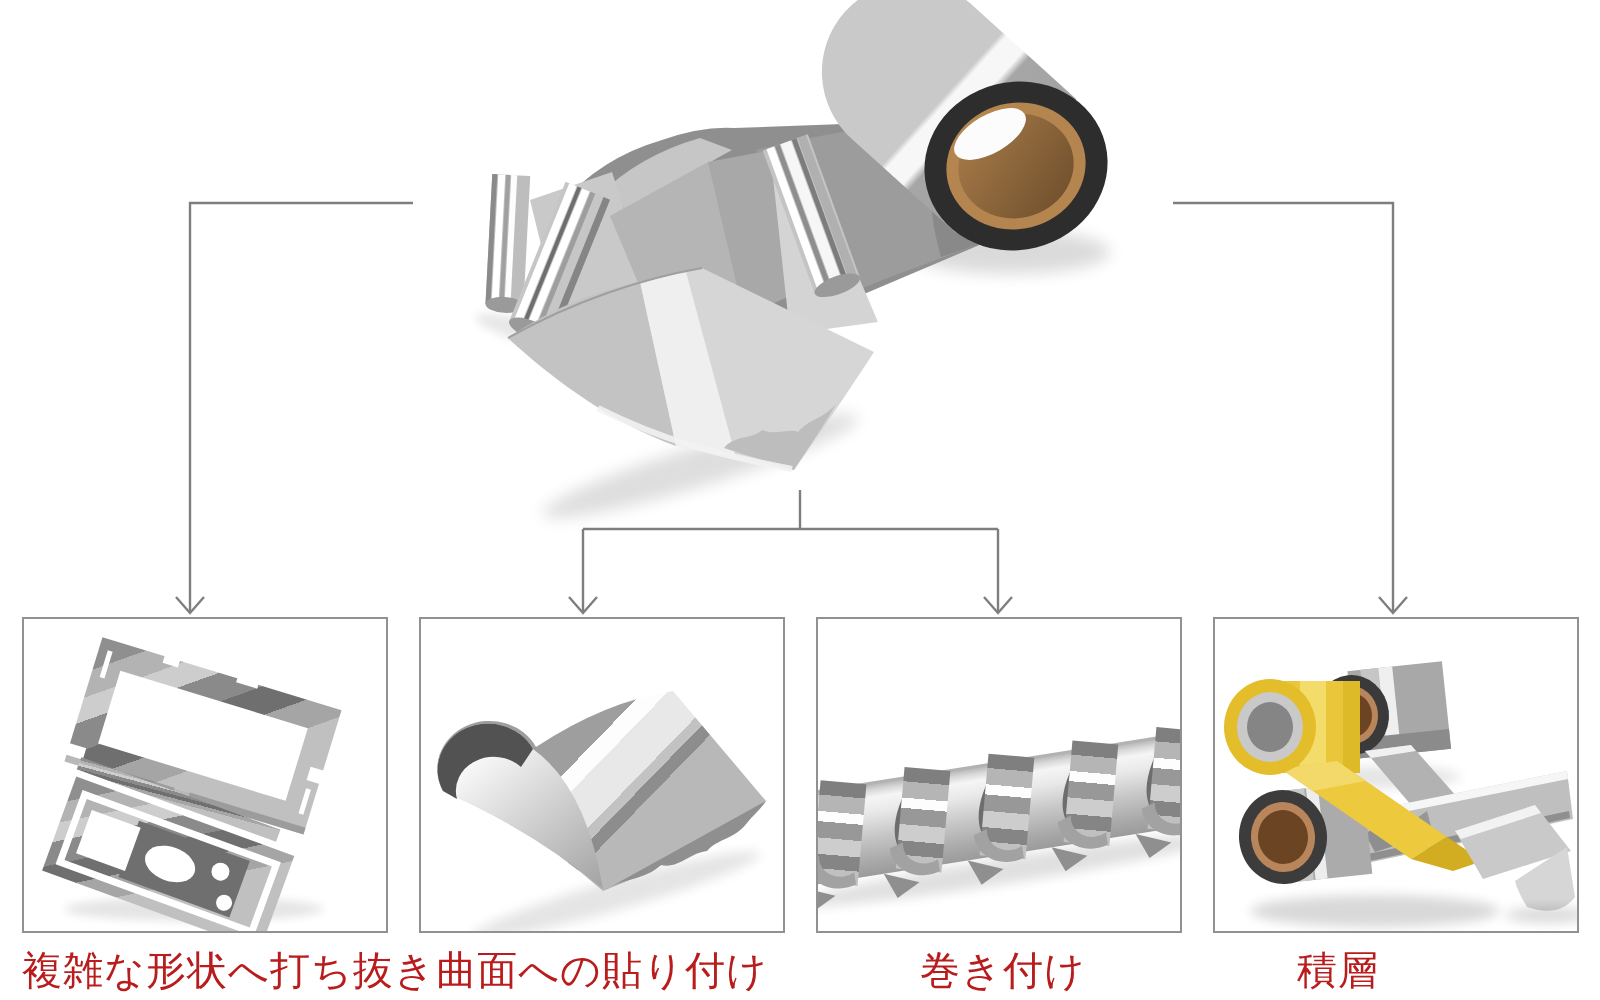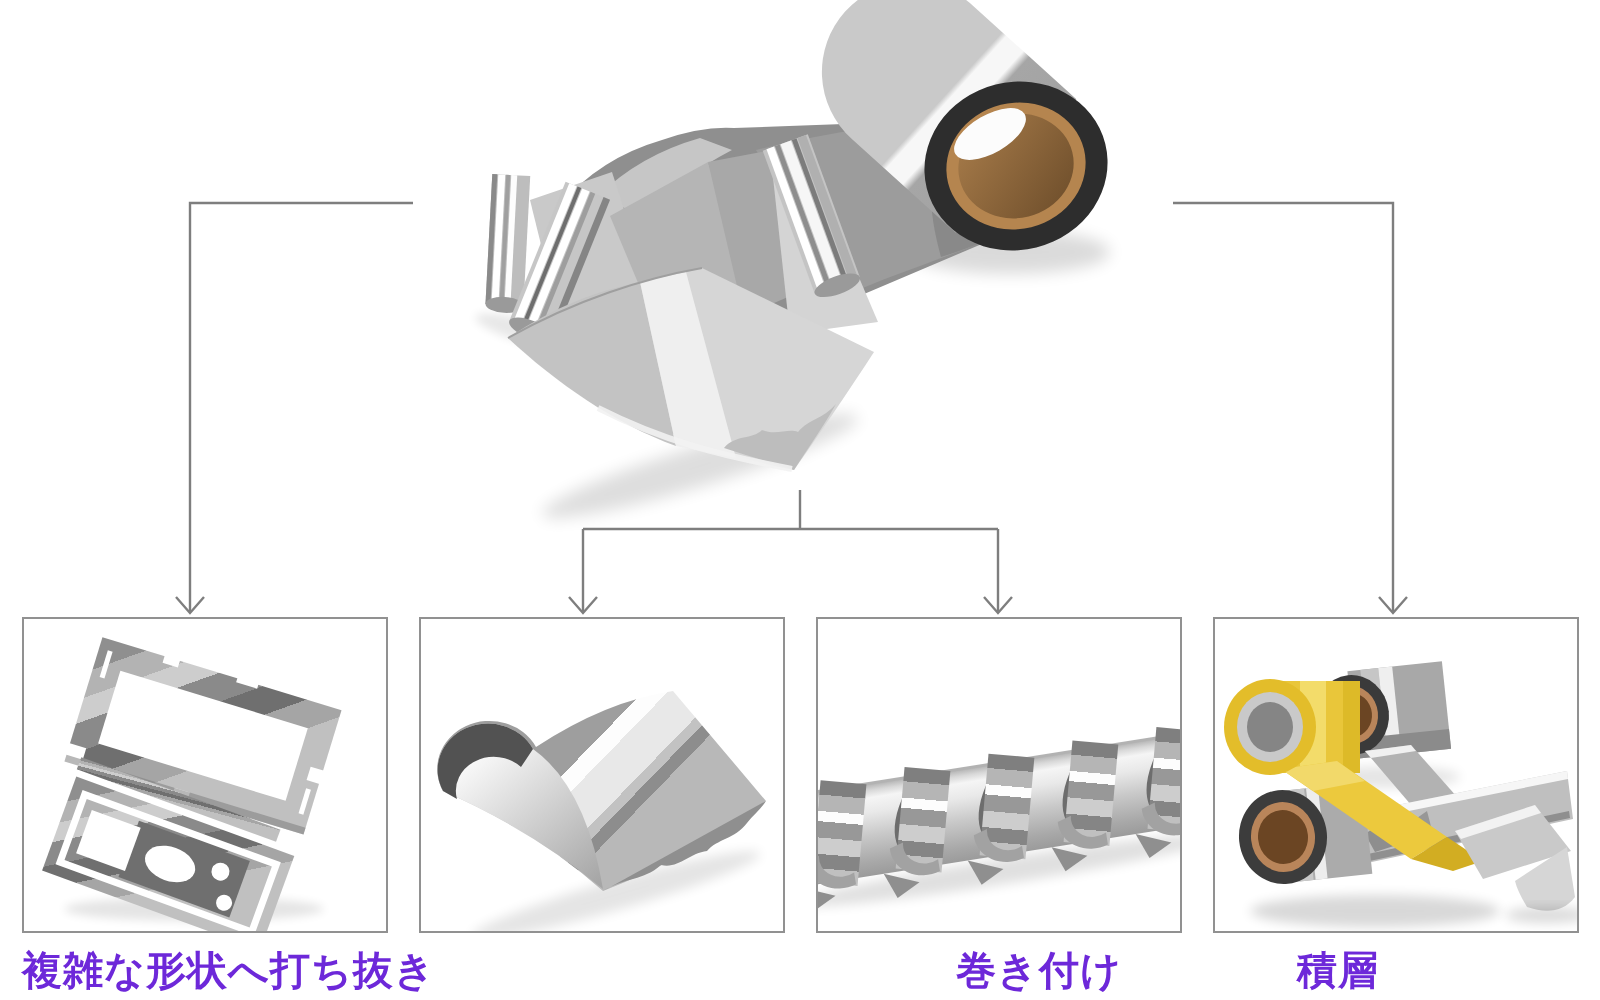--- a/index.html
+++ b/index.html
@@ -3,21 +3,21 @@
 <meta charset="utf-8">
 <style>
   html,body{margin:0;padding:0;background:#ffffff;}
   .canvas{position:relative;width:1600px;height:1000px;background:#ffffff;overflow:hidden;
           font-family:"Liberation Sans","DejaVu Sans",sans-serif;}
   .overlay{position:absolute;left:0;top:0;width:1600px;height:1000px;}
   .ubox{position:absolute;top:617px;width:366px;height:316px;border:2px solid #919191;
         background:#ffffff;box-sizing:border-box;}
   .ubox svg{display:block;width:362px;height:312px;}
   .ulabel{position:absolute;top:944px;width:366px;text-align:center;font-size:40px;
-          line-height:52px;color:#6d28d9;font-weight:700;letter-spacing:1px;white-space:nowrap;}
+          line-height:52px;color:#b91c1c;font-weight:400;letter-spacing:1px;white-space:nowrap;}
 </style>
 </head>
 <body>
 
 <div class="canvas">
 
   <svg class="overlay" viewBox="0 0 1600 1000">
     <defs>
       <filter id="blur8" x="-40%" y="-40%" width="180%" height="180%">
           <feGaussianBlur stdDeviation="8"></feGaussianBlur>
@@ -306,16 +306,17 @@
       </g>
 
       <path d="M 240,212 L 320,186 L 356,232 L 268,260 Z" fill="#c9c9c9"></path>
       <path d="M 240,212 L 320,186 L 326,194 L 246,220 Z" fill="#f2f2f2"></path>
       <path d="M 300,262 L 352,228 L 360,278 C 348,294 330,294 312,288 C 306,278 302,270 300,262 Z" fill="#d6d6d6"></path>
       <ellipse cx="332" cy="296" rx="42" ry="8" fill="#000" opacity=".14" filter="url(#b4-blur)"></ellipse>
     </svg>
   </div>
 
   <div class="ulabel" style="left:22px">複雑な形状へ打ち抜き</div>
-  <div class="ulabel" style="left:856px">巻き付け</div>
+  <div class="ulabel" style="left:419px">曲面への貼り付け</div>
+  <div class="ulabel" style="left:820px">巻き付け</div>
   <div class="ulabel" style="left:1155px">積層</div>
 
 </div>
 
 </body></html>

